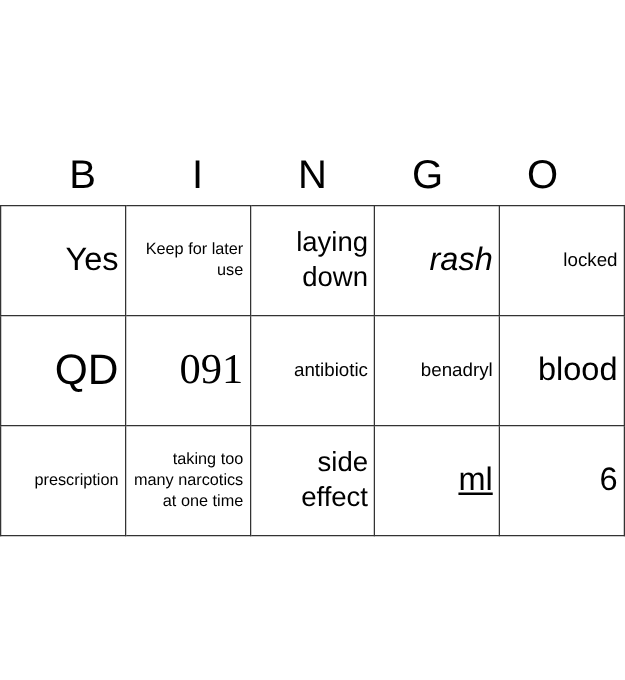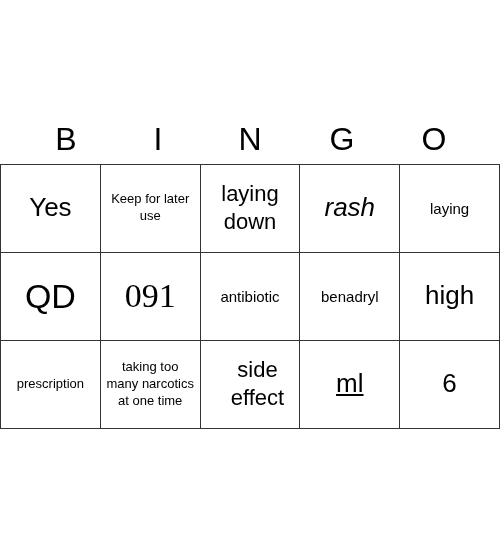--- a/index.html
+++ b/index.html
@@ -22,21 +22,21 @@
       font-size: 32px;
       font-weight: normal;
       padding: 6px 0;
     }
     .grid {
       width: 100%;
       border-collapse: collapse;
     }
     .grid td {
       border: 1.5px solid #333;
-      text-align: center;
+      text-align: right;
       vertical-align: middle;
       width: 20%;
       height: 88px;
       padding: 4px 5px;
       font-size: 14px;
       line-height: 1.3;
     }
   </style>
 </head>
 <body>
@@ -53,28 +53,28 @@
     <thead>
       <tr>
       </tr>
     </thead>
     <tbody id="grid-body">
     <tr>
           <td style="font-size: 26px;">Yes</td>
           <td style="font-size: 13px;">Keep for later use</td>
           <td style="font-size: 22px;">laying down</td>
           <td style="font-size: 26px; font-style: italic;">rash</td>
-          <td style="font-size: 15px;">laying</td>
+          <td style="font-size: 15px;">locked</td>
         </tr>
         <tr>
           <td style="font-size: 34px; margin-left: 40px;">QD</td>
           <td style="font-size: 34px; font-family: Liberation Serif, serif;">091</td>
           <td style="font-size: 15px; margin-top: 28px;">antibiotic</td>
           <td style="font-size: 15px;">benadryl</td>
-          <td style="font-size: 26px;">high</td>
+          <td style="font-size: 26px;">blood</td>
         </tr>
         <tr>
           <td style="font-size: 13px;">prescription</td>
           <td style="font-size: 13px;">taking too many narcotics at one time</td>
           <td style="font-size: 22px; padding-left: 20px;">side effect</td>
           <td style="font-size: 26px; text-decoration: underline;">ml</td>
           <td style="font-size: 26px;">6</td>
         </tr>
       </tbody>
   </table>

